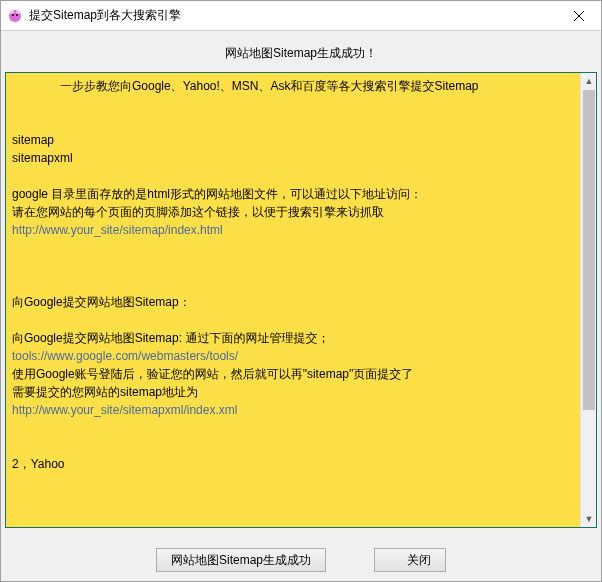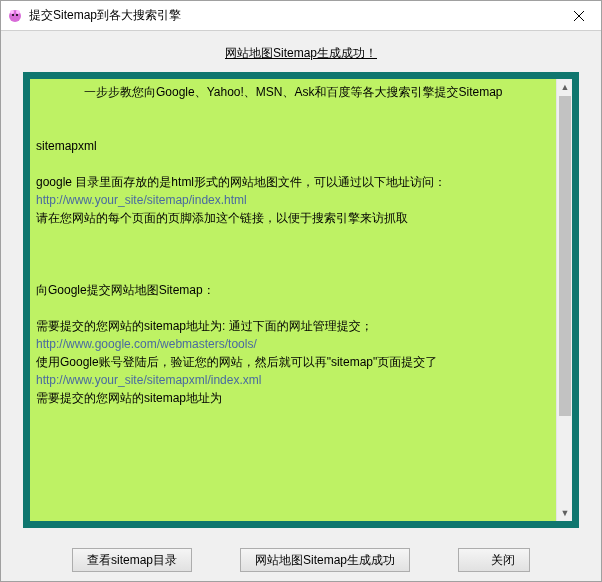--- a/index.html
+++ b/index.html
@@ -52,26 +52,25 @@
     flex: 1;
     display: flex;
     flex-direction: column;
     padding: 0;
   }
   .success-label {
     text-align: center;
     padding: 14px 0 10px 0;
     font-size: 12px;
     color: #000;
-    text-decoration: underline;
   }
   .content-frame {
-    margin: 0 22px;
-    border: 7px solid #0f766e;
-    background: #bef264;
+    margin: 0 4px;
+    border: 1px solid #0f766e;
+    background: #fde047;
     height: 456px;
     position: relative;
   }
   .content-scroll {
     position: absolute;
     left: 0; top: 0; right: 16px; bottom: 0;
     overflow: hidden;
     padding: 4px 6px;
     line-height: 1.5;
     font-size: 12px;
@@ -151,45 +150,46 @@
   </div>
 
   <div class="body-area">
     <div class="success-label">网站地图Sitemap生成成功！</div>
 
     <div class="content-frame">
       <div class="content-scroll">
         <p class="p0">一步步教您向Google、Yahoo!、MSN、Ask和百度等各大搜索引擎提交Sitemap</p>
         <div class="gap"></div>
         <div class="gap"></div>
+        <p class="plain">sitemap</p>
         <p class="plain">sitemapxml</p>
         <div class="gap"></div>
         <p class="plain">google 目录里面存放的是html形式的网站地图文件，可以通过以下地址访问：</p>
+        <p class="plain">请在您网站的每个页面的页脚添加这个链接，以便于搜索引擎来访抓取</p>
         <p class="plain"><a class="link">http://www.your_site/sitemap/index.html</a></p>
-        <p class="plain">请在您网站的每个页面的页脚添加这个链接，以便于搜索引擎来访抓取</p>
         <div class="gap"></div>
         <div class="gap"></div>
         <div class="gap"></div>
         <p class="plain">向Google提交网站地图Sitemap：</p>
         <div class="gap"></div>
-        <p class="plain">需要提交的您网站的sitemap地址为: 通过下面的网址管理提交；</p>
-        <p class="plain"><a class="link">http://www.google.com/webmasters/tools/</a></p>
+        <p class="plain">向Google提交网站地图Sitemap: 通过下面的网址管理提交；</p>
+        <p class="plain"><a class="link">tools://www.google.com/webmasters/tools/</a></p>
         <p class="plain">使用Google账号登陆后，验证您的网站，然后就可以再"sitemap"页面提交了</p>
+        <p class="plain">需要提交的您网站的sitemap地址为</p>
         <p class="plain"><a class="link">http://www.your_site/sitemapxml/index.xml</a></p>
-        <p class="plain">需要提交的您网站的sitemap地址为</p>
         <div class="gap"></div>
         <div class="gap"></div>
+        <p class="plain">2，Yahoo</p>
 
       </div>
       <div class="scrollbar">
         <div class="scroll-arrow up">▲</div>
         <div class="scroll-thumb"></div>
         <div class="scroll-arrow down">▼</div>
       </div>
     </div>
 
     <div class="button-row">
-      <button>查看sitemap目录</button>
       <button>网站地图Sitemap生成成功</button>
       <button class="narrow">关闭</button>
     </div>
   </div>
 </div>
 
 </body></html>

